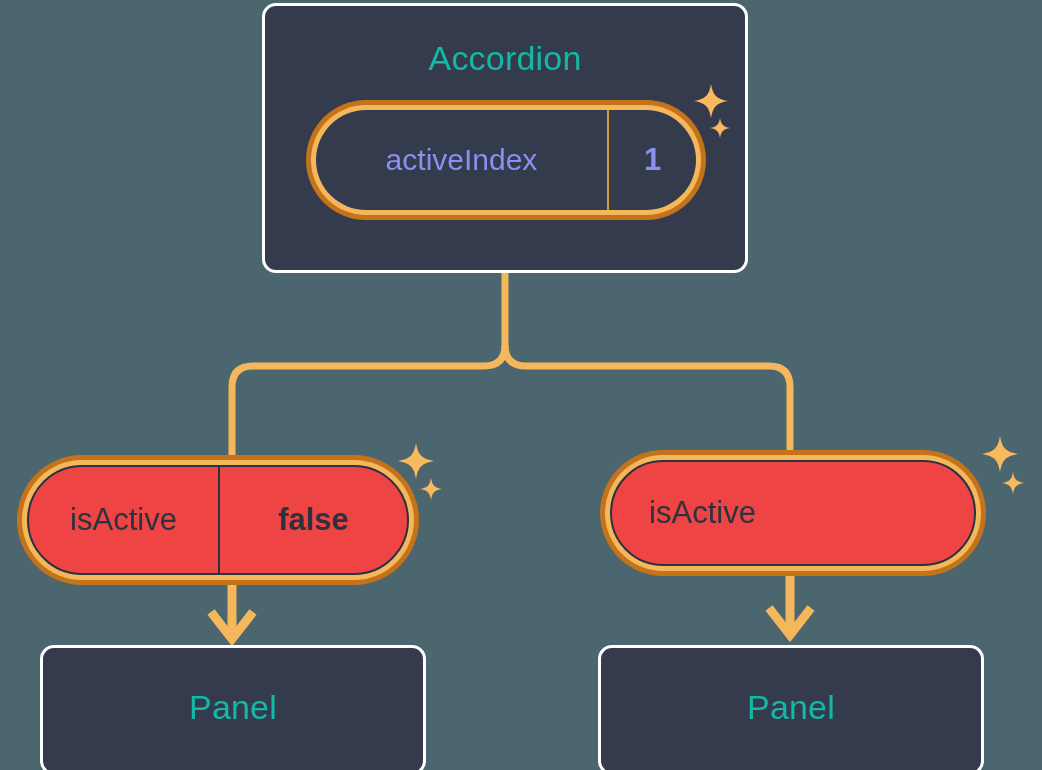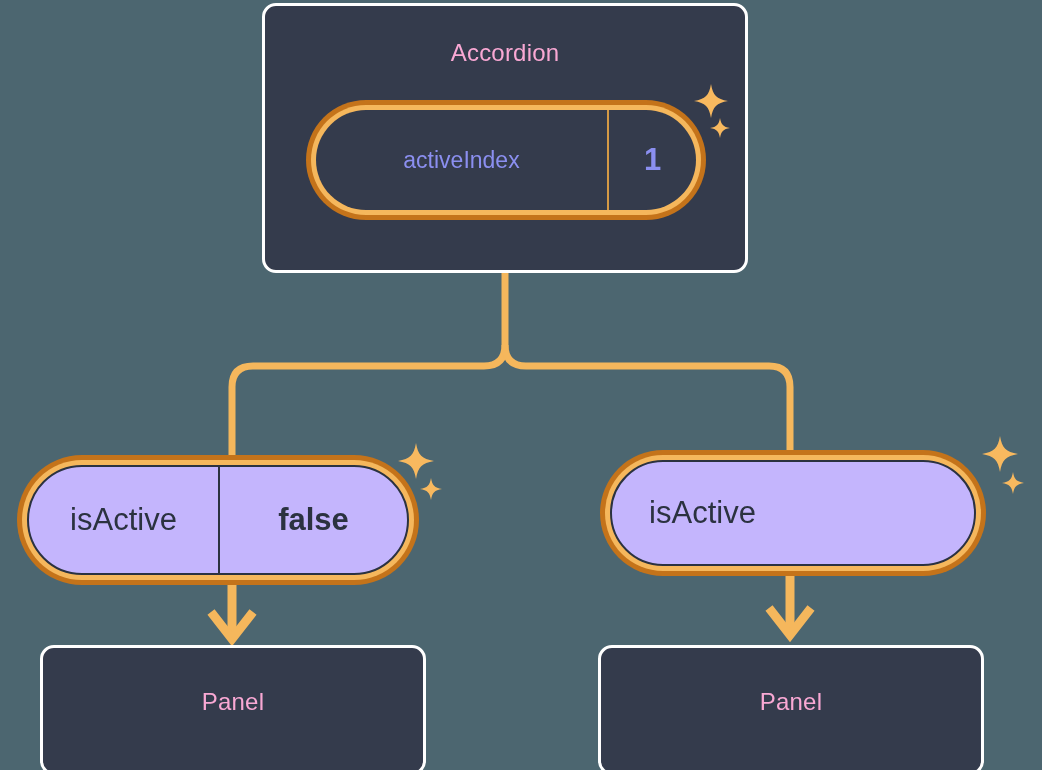--- a/index.html
+++ b/index.html
@@ -41,22 +41,22 @@
     border: 3px solid #ffffff;
     border-radius: 14px;
     z-index: 3;
   }
 
   .comp-title {
     position: absolute;
     left: 0;
     width: 100%;
     text-align: center;
-    color: #f9a8d4;
-    font-size: 24px;
+    color: #14b8a6;
+    font-size: 34px;
     font-weight: 400;
     letter-spacing: 0.2px;
     white-space: nowrap;
   }
 
   #accordion-box {
     left: 262px;
     top: 3px;
     width: 486px;
     height: 270px;
@@ -107,35 +107,35 @@
     white-space: nowrap;
   }
 
   
   .pill-dark .pill-inner {
     background: #343b4c;
     border: 0;
   }
   .pill-dark .pill-key {
     color: #8b8ff0;
-    font-size: 23px;
+    font-size: 30px;
     font-weight: 400;
     flex: 0 0 291px;
   }
   .pill-dark .pill-val {
     color: #8b8ff0;
     font-size: 31px;
     font-weight: 700;
     flex: 1 1 auto;
     border-left: 2px solid #d59a45;
   }
 
   
   .pill-purple .pill-inner {
-    background: #c4b5fd;
+    background: #ef4444;
     border: 2px solid #2b3240;
   }
   .pill-purple .pill-key {
     color: #2b3240;
     font-size: 31px;
     font-weight: 400;
     flex: 0 0 50%;
   }
   .pill-purple .pill-val {
     color: #2b3240;

